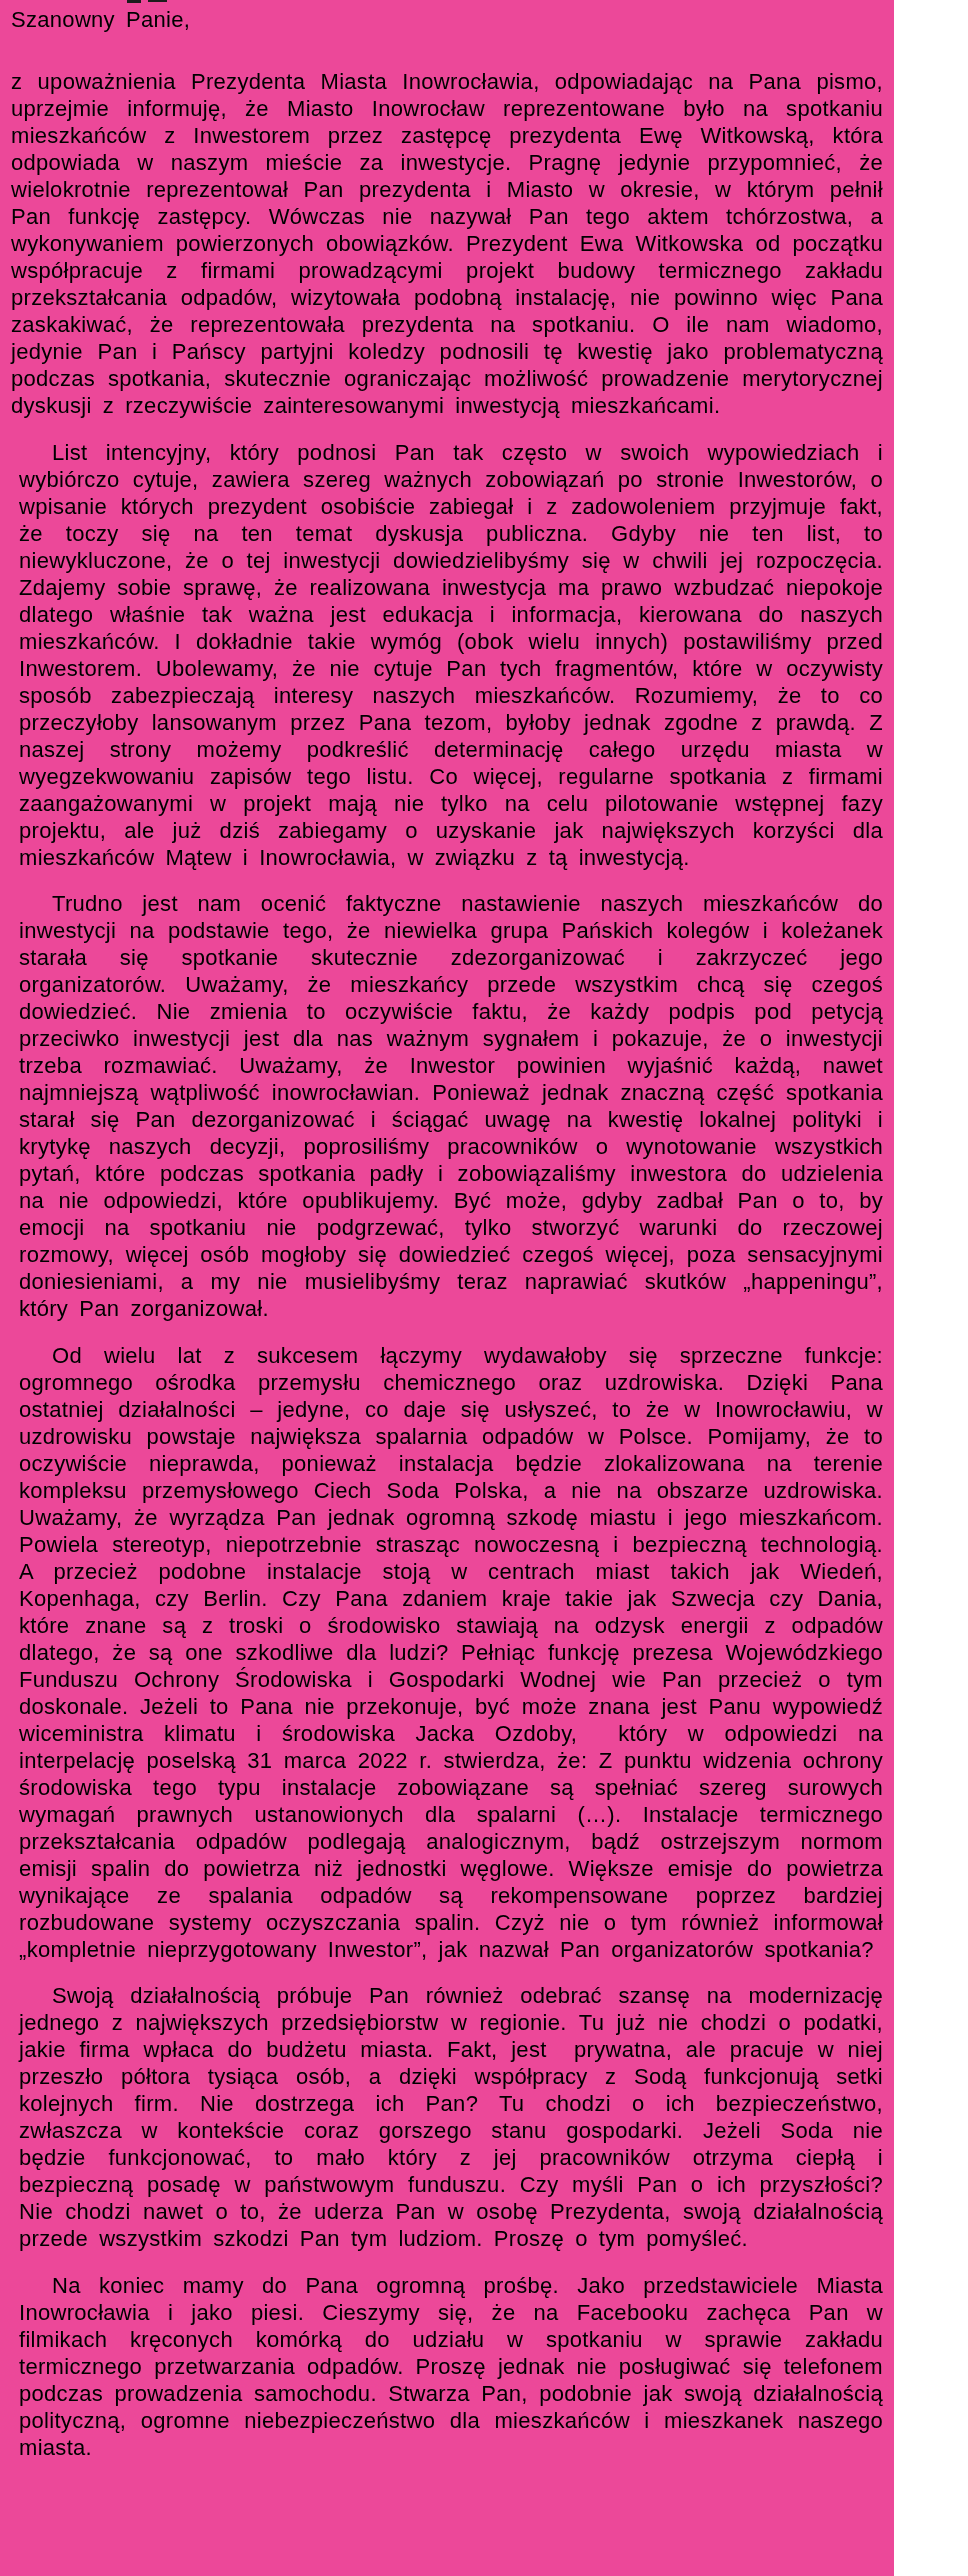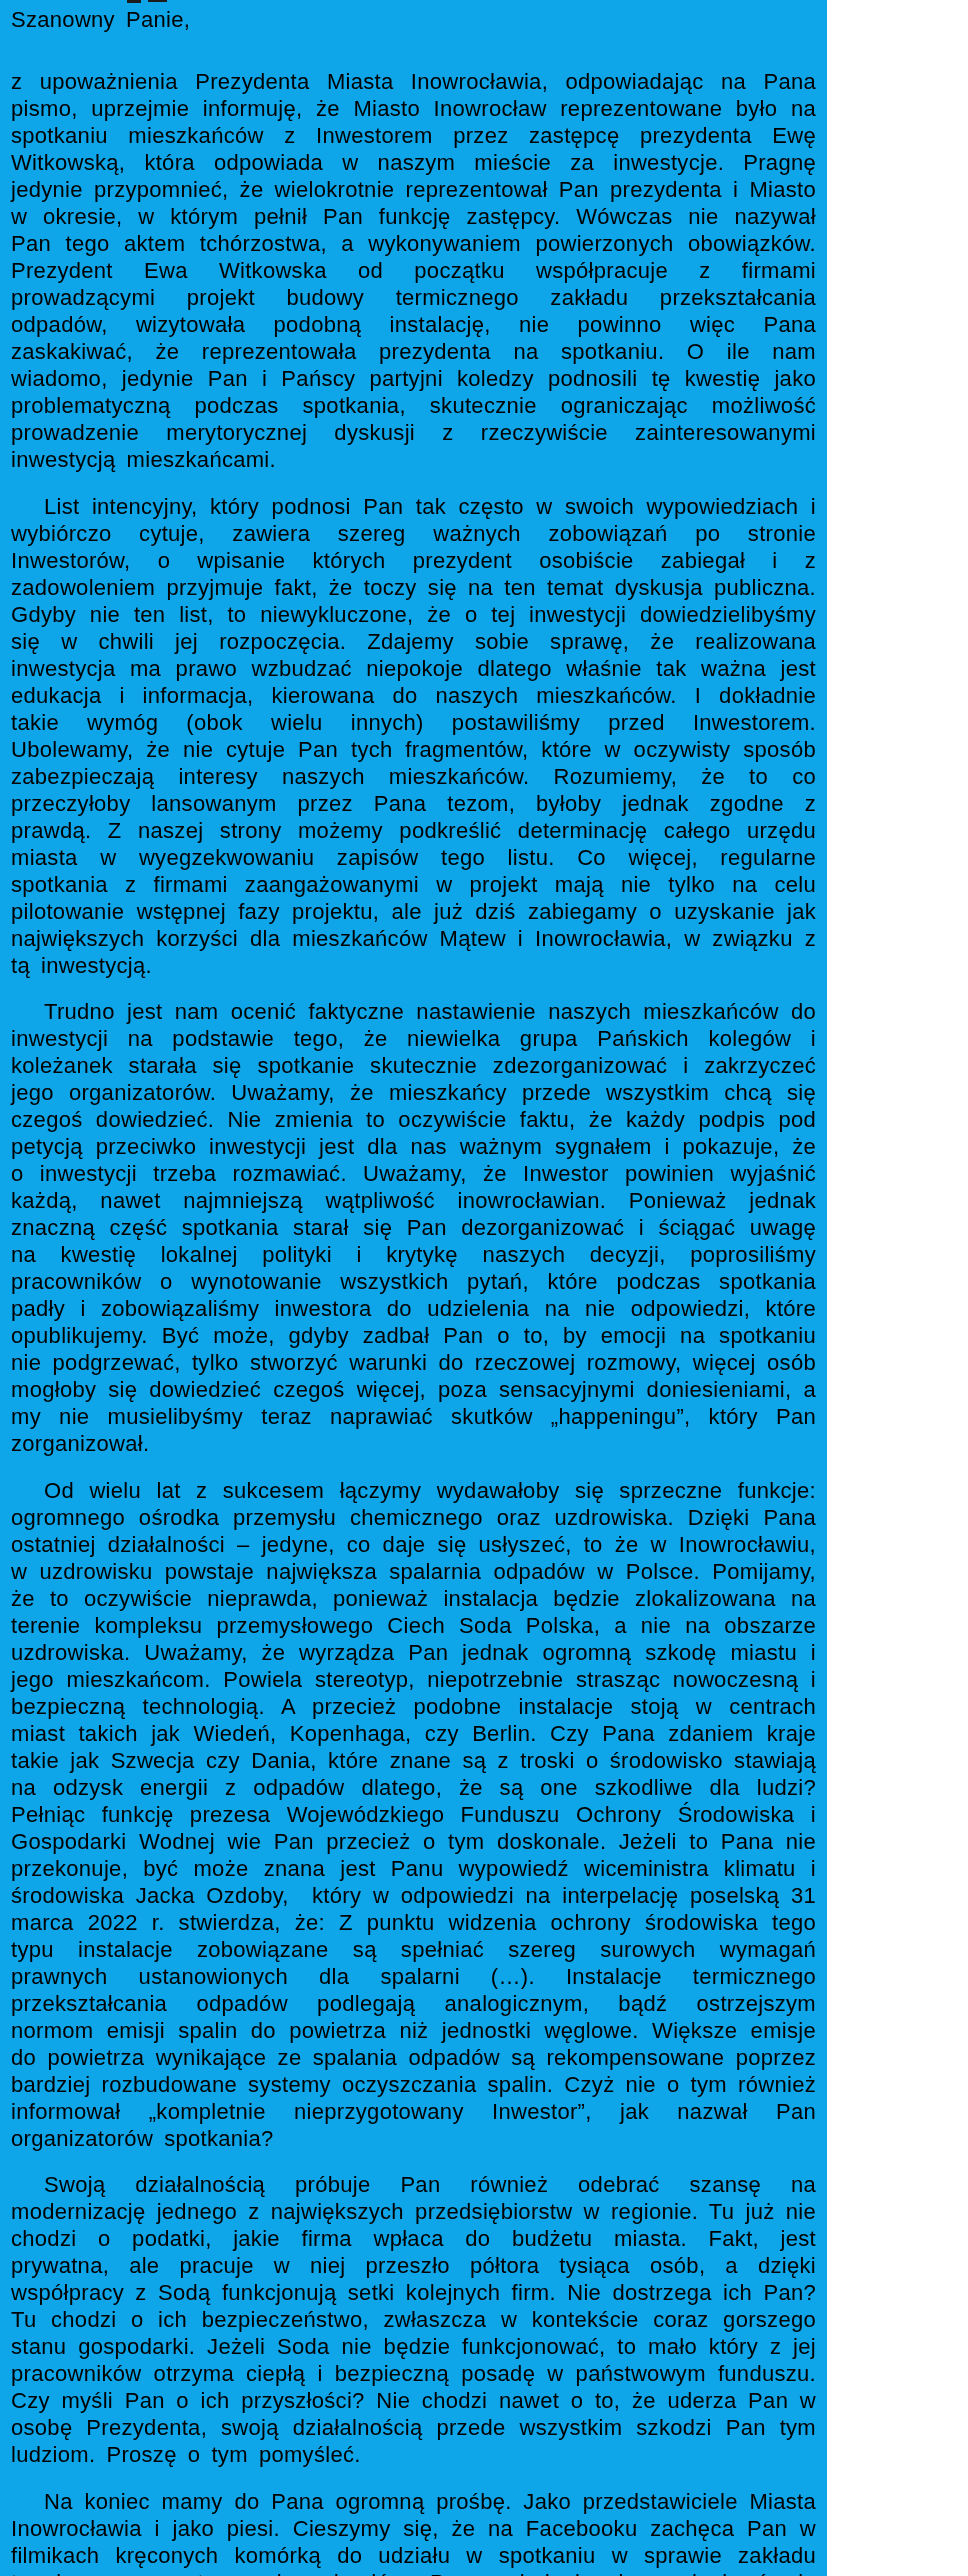--- a/index.html
+++ b/index.html
@@ -1,41 +1,41 @@
 <!DOCTYPE html>
 <html style="font-size:12.5px"><head>
 <meta charset="utf-8">
 <style>
   html, body { margin: 0; padding: 0; background: #ffffff; }
   .page {
     position: relative;
-    width: 827px;
+    width: 894px;
     height: 2576px;
     box-sizing: border-box;
     padding: 6.2px 11px 0 11px;
-    background: #0ea5e9;
+    background: #ec4899;
     color: #000000;
     font-family: "Liberation Sans", "DejaVu Sans", sans-serif;
     font-size: 22px;
     line-height: 27px;
     letter-spacing: 0.3px;
     word-spacing: 4.7px;
     overflow: hidden;
   }
   .salutation {
     margin: 0 0 35px 0;
     text-align: left;
     white-space: pre-wrap;
   }
   .para {
     margin: 0 0 19.5px 0;
     text-align: justify;
     white-space: pre-wrap;
   }
-  .indent { text-indent: 33px; }
+  .indent { text-indent: 33px; margin-left: 8px; }
   .it { }
   .signature {
     margin-top: 115px;
     margin-left: auto;
     margin-right: 0;
     width: 484px;
     text-align: center;
     line-height: 44px;
     word-spacing: 1.6px;
     letter-spacing: 0.2px;

